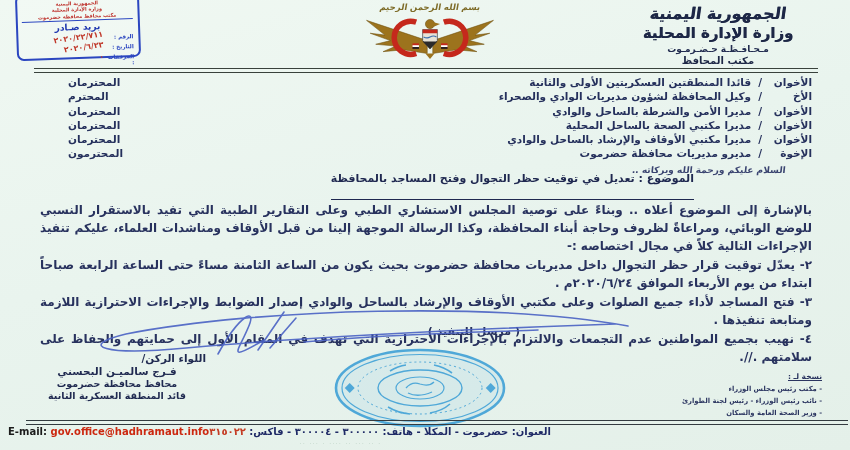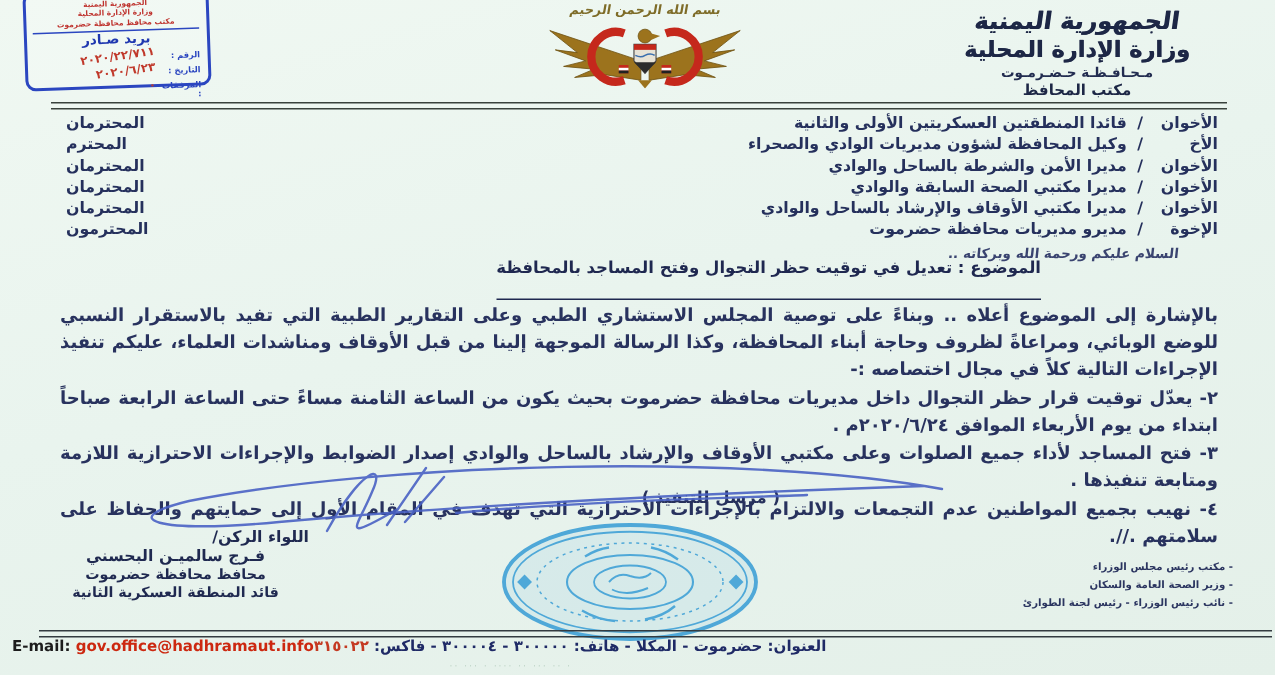--- a/index.html
+++ b/index.html
@@ -38,21 +38,21 @@
   
   .rule{position:absolute;height:3px;border-top:1.8px solid #39423c;border-bottom:1px solid #39423c;}
   .rule-top{top:68px;left:34px;right:32px;}
   .rule-bottom{top:420px;left:26px;right:2px;border-color:#333b40;}
   
   .addressees{position:absolute;top:76px;right:38px;left:38px;}
   .addr-row{display:flex;justify-content:space-between;align-items:baseline;height:14.3px;font-size:10.5px;font-weight:800;color:#25305c;}
   .addr-names{white-space:nowrap;}
   .who{display:inline-block;min-width:46px;}
   .slash{display:inline-block;margin:0 4px 0 7px;}
-  .honorific{margin-left:6px;}
+  .honorific{margin-left:30px;}
   
   .salutation{position:absolute;top:165px;right:64px;font-size:9px;font-weight:600;color:#3a4470;transform:skewX(-6deg);}
   .subject{position:absolute;top:172px;right:156px;font-size:11px;font-weight:900;color:#1f2850;border-bottom:1.6px solid #1f2850;padding-bottom:14px;}
   
   .body-text{position:absolute;top:201px;right:38px;left:40px;font-size:12px;font-weight:700;color:#28325e;line-height:1.5;}
   .body-text p{margin:0;text-align:justify;}
   .body-text p.item{margin-top:1px;}
   
   .dispatch{position:absolute;top:325px;right:330px;font-size:11px;font-weight:800;color:#27315c;}
   .sig-block{position:absolute;top:352px;left:28px;width:178px;text-align:center;color:#1f2950;}
@@ -141,21 +141,21 @@
     </div>
     <div class="addr-row">
       <span class="addr-names"><span class="who">الأخ</span><span class="slash">/</span><span>وكيل المحافظة لشؤون مديريات الوادي والصحراء</span></span>
       <span class="honorific">المحترم</span>
     </div>
     <div class="addr-row">
       <span class="addr-names"><span class="who">الأخوان</span><span class="slash">/</span><span>مديرا الأمن والشرطة بالساحل والوادي</span></span>
       <span class="honorific">المحترمان</span>
     </div>
     <div class="addr-row">
-      <span class="addr-names"><span class="who">الأخوان</span><span class="slash">/</span><span>مديرا مكتبي الصحة السابقة والوادي</span></span>
+      <span class="addr-names"><span class="who">الأخوان</span><span class="slash">/</span><span>مديرا مكتبي الصحة بالساحل المحلية</span></span>
       <span class="honorific">المحترمان</span>
     </div>
     <div class="addr-row">
       <span class="addr-names"><span class="who">الأخوان</span><span class="slash">/</span><span>مديرا مكتبي الأوقاف والإرشاد بالساحل والوادي</span></span>
       <span class="honorific">المحترمان</span>
     </div>
     <div class="addr-row">
       <span class="addr-names"><span class="who">الإخوة</span><span class="slash">/</span><span>مديرو مديريات محافظة حضرموت</span></span>
       <span class="honorific">المحترمون</span>
     </div>
@@ -198,23 +198,24 @@
       <ellipse cx="90" cy="41" rx="42" ry="18" fill="none" stroke="#4fa8d8" stroke-width="1.4"></ellipse>
       <ellipse cx="90" cy="41" rx="24" ry="11" fill="none" stroke="#4fa8d8" stroke-width="1.2"></ellipse>
       <path d="M76 41 q6 -7 14 -4 q9 3 14 -2 M78 46 q10 5 24 -1" fill="none" stroke="#4fa8d8" stroke-width="1.3"></path>
       <path d="M60 24 q8 -5 16 -6 M104 18 q10 2 18 8 M58 60 q10 6 22 7 M100 66 q12 -2 20 -9" fill="none" stroke="#4fa8d8" stroke-width="1.6"></path>
       <rect x="16" y="37" width="7" height="7" transform="rotate(45 19 41)" fill="#4fa8d8"></rect>
       <rect x="157" y="37" width="7" height="7" transform="rotate(45 160 41)" fill="#4fa8d8"></rect>
     </svg>
   </div>
 
   <div class="copies">
+    <div class="copies-header">نسخة لـ :</div>
     <div class="copy-item">-  مكتب رئيس مجلس الوزراء</div>
+    <div class="copy-item">-  نائب رئيس الوزراء - رئيس لجنة الطوارئ</div>
     <div class="copy-item">-  وزير الصحة العامة والسكان</div>
-    <div class="copy-item">-  نائب رئيس الوزراء - رئيس لجنة الطوارئ</div>
   </div>
 
   <div class="rule rule-bottom"></div>
 
   <div class="footer">
     <span class="footer-email">
       <span>E-mail:</span>
       <span class="email-addr">gov.office@hadhramaut.info</span>
     </span>
     <span class="footer-ar">

